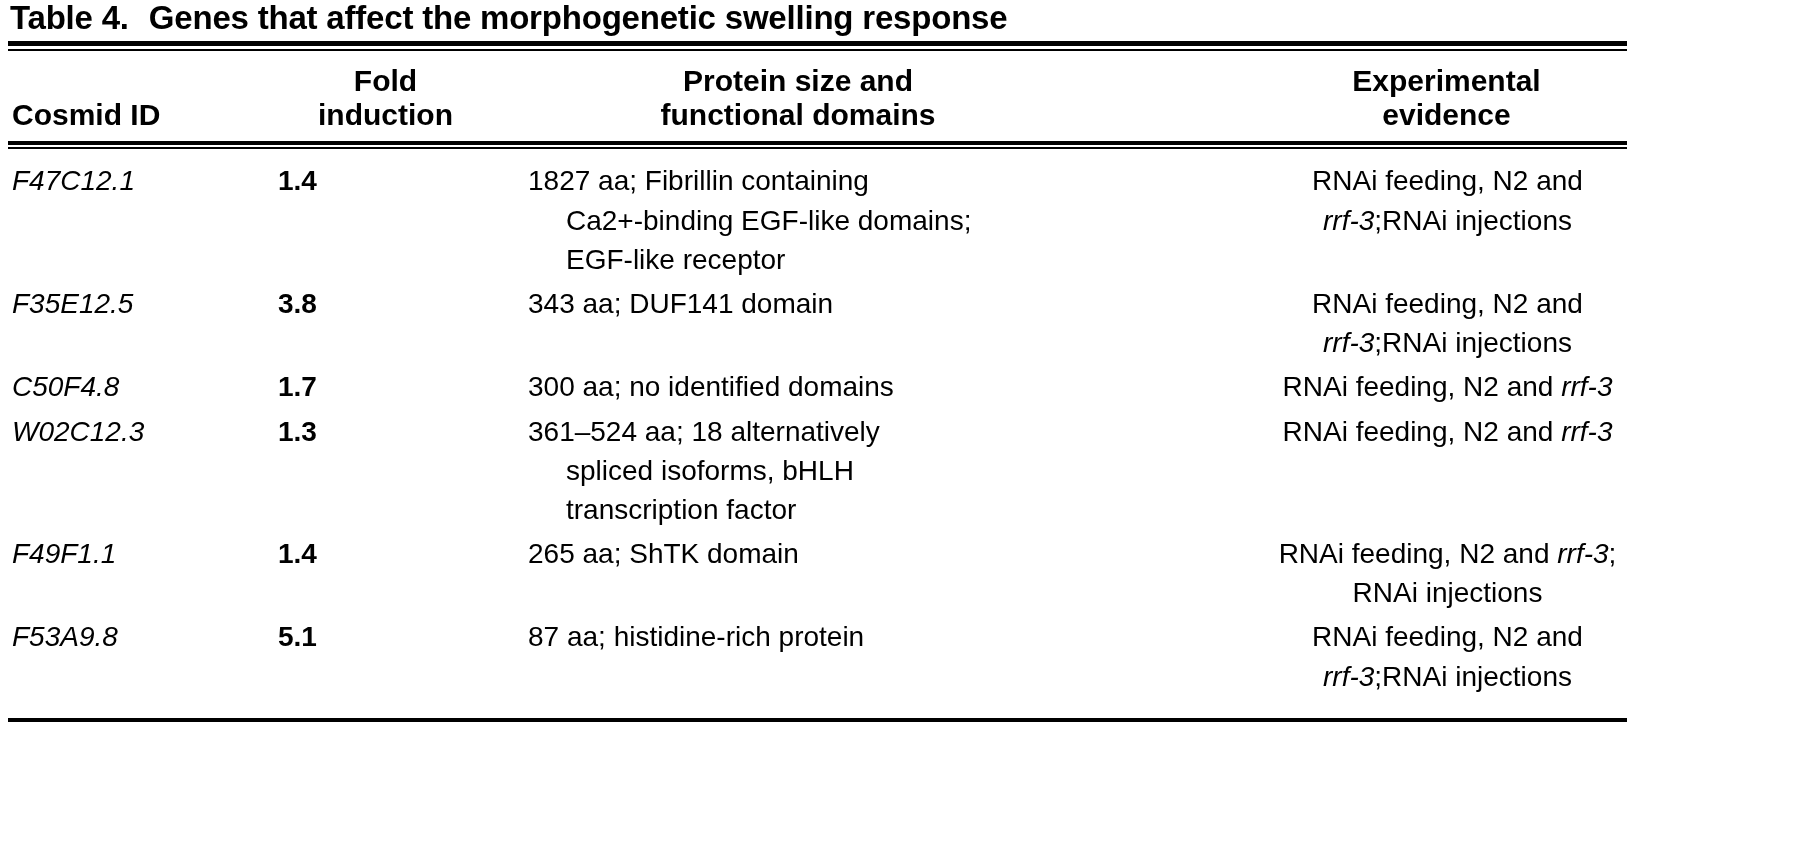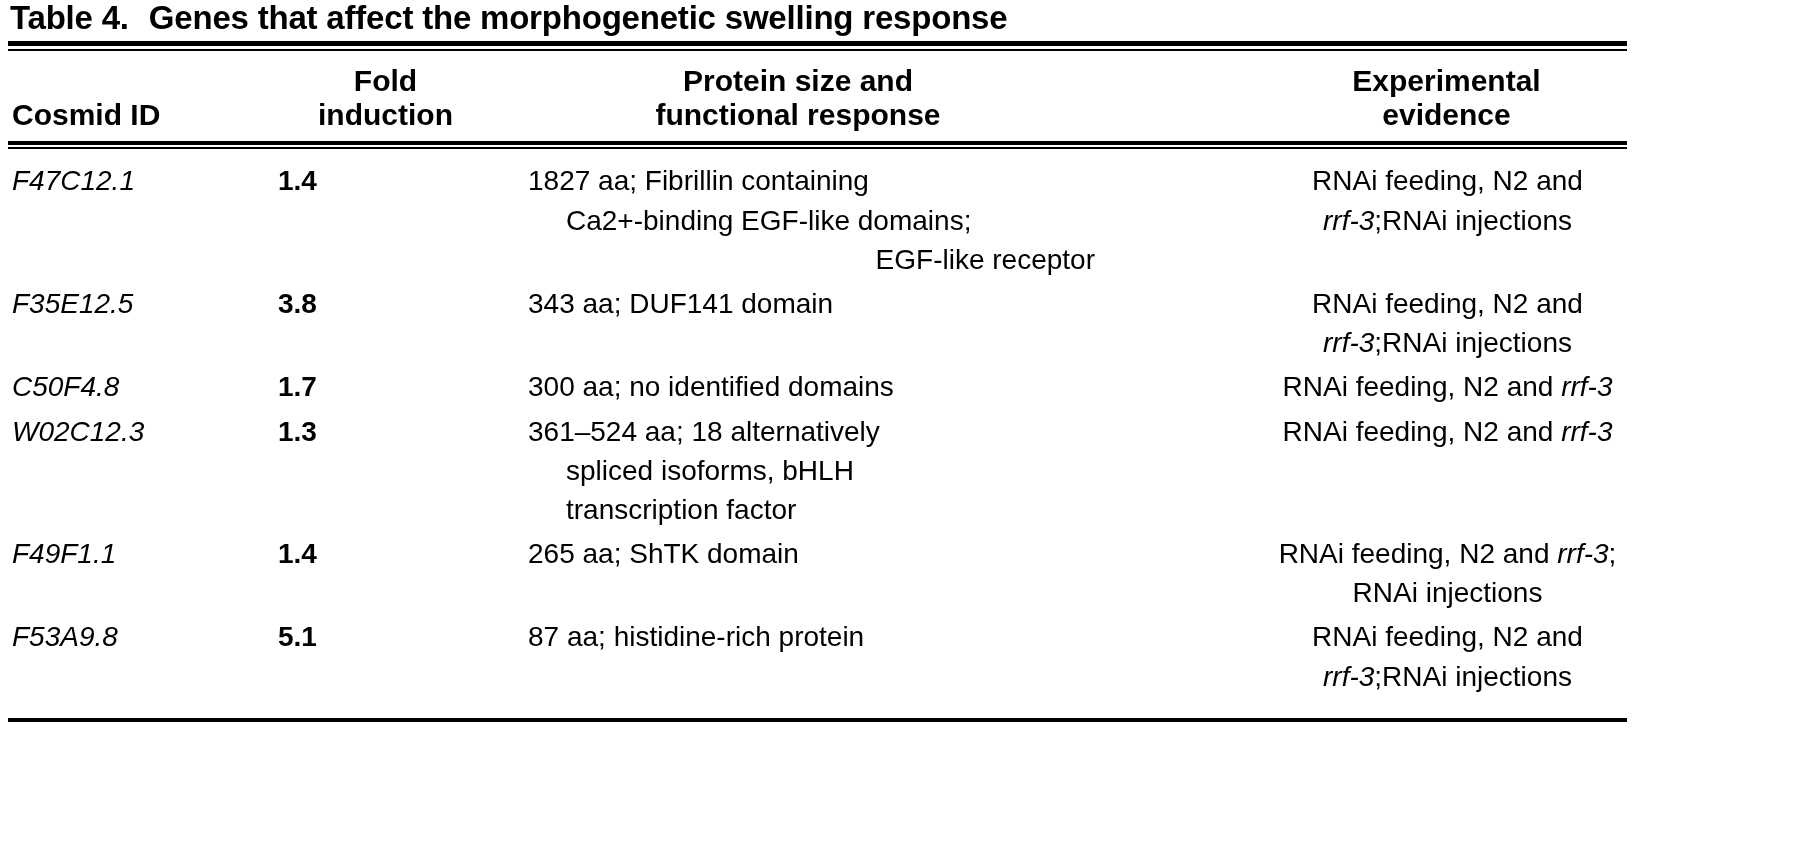--- a/index.html
+++ b/index.html
@@ -126,21 +126,21 @@
       <tr>
         <th class="h-id">
           <span>Cosmid ID</span>
         </th>
         <th class="h-fold">
           <span>Fold</span><br>
           <span>induction</span>
         </th>
         <th class="h-prot">
           <span>Protein size and</span><br>
-          <span>functional response</span>
+          <span>functional domains</span>
         </th>
         <th class="h-evid">
           <span>Experimental</span><br>
           <span>evidence</span>
         </th>
       </tr>
     </thead>
   </table>
 
   <div class="rule-mid"></div>
@@ -152,21 +152,21 @@
         <col class="c-prot">
         <col class="c-evid">
     </colgroup>
     <tbody id="tbody">
         <tr>
           <td class="d-id">F47C12.1</td>
           <td class="d-fold">1.4</td>
           <td class="d-prot">
             <span style="display: block;">1827 aa; Fibrillin containing</span>
             <span style="display: block; padding-left: 38px;">Ca2+-binding EGF-like domains;</span>
-            <span style="display: block; padding-left: 38px; text-align: right;">EGF-like receptor</span>
+            <span style="display: block; padding-left: 38px;">EGF-like receptor</span>
           </td>
           <td class="d-evid">
             <div><span>RNAi feeding, N2 and</span></div>
             <div><span class="gene">rrf-3</span><span>;RNAi injections</span></div>
           </td>
         </tr>
         <tr>
           <td class="d-id">F35E12.5</td>
           <td class="d-fold">3.8</td>
           <td class="d-prot">

